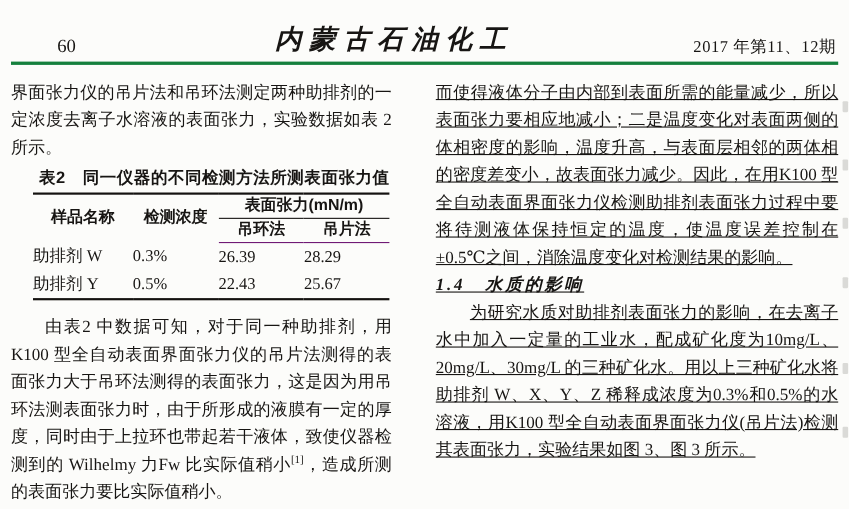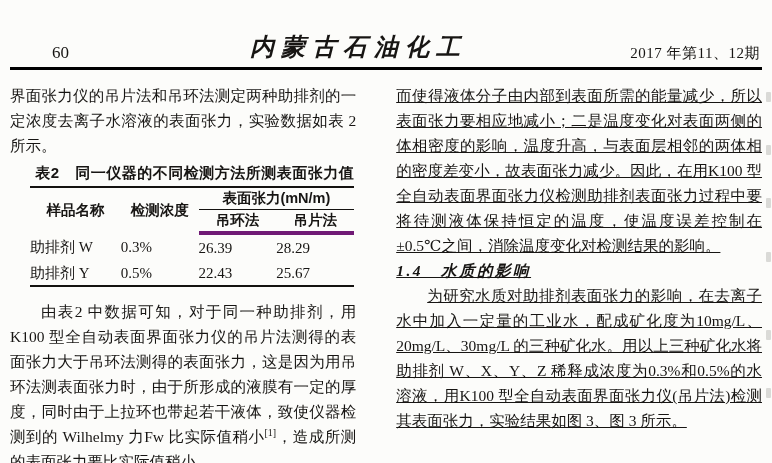--- a/index.html
+++ b/index.html
@@ -15,22 +15,22 @@
     overflow: hidden;
     font-family: "Liberation Serif", "DejaVu Serif", serif;
     color: #171513;
     box-sizing: border-box;
     padding: 0 10px;
   }
   
   .running-head {
     display: flex;
     align-items: flex-end;
-    height: 70px;
-    border-bottom: 3px solid #000000;
+    height: 59px;
+    border-bottom: 3px solid #15803d;
     box-sizing: border-box;
     padding-bottom: 4px;
     justify-content: center;
   }
   .page-number {
     font-size: 17px;
     margin-left: 42px;
     width: 80px;
   }
   .journal-title {
@@ -94,21 +94,21 @@
     font-weight: bold;
     font-size: 14.5px;
     text-align: center;
     padding: 1px 0;
     line-height: 19px;
   }
   table.data-table th.span-head {
     border-bottom: 1px solid #141210;
   }
   table.data-table tr.header-row th {
-    border-bottom: 4px solid #701a75;
+    border-bottom: 1px solid #701a75;
   }
   table.data-table td {
     font-size: 15px;
     text-align: left;
     padding: 2.5px 0;
     line-height: 20px;
   }
   
   .section-heading {
     font-style: italic;

